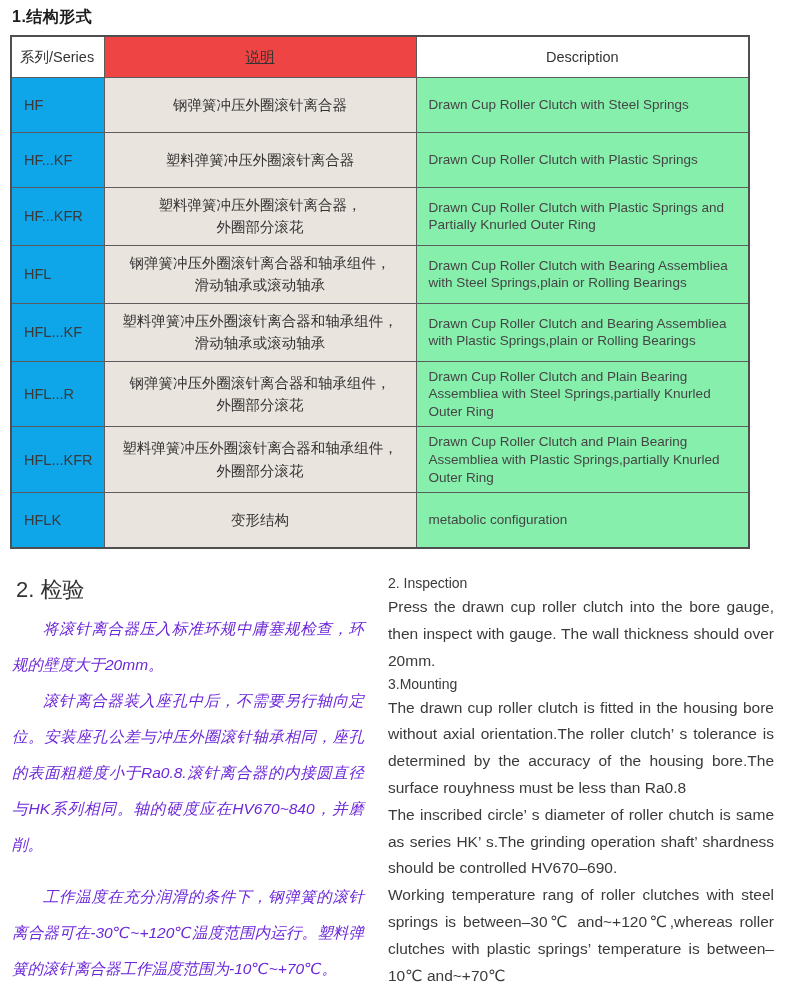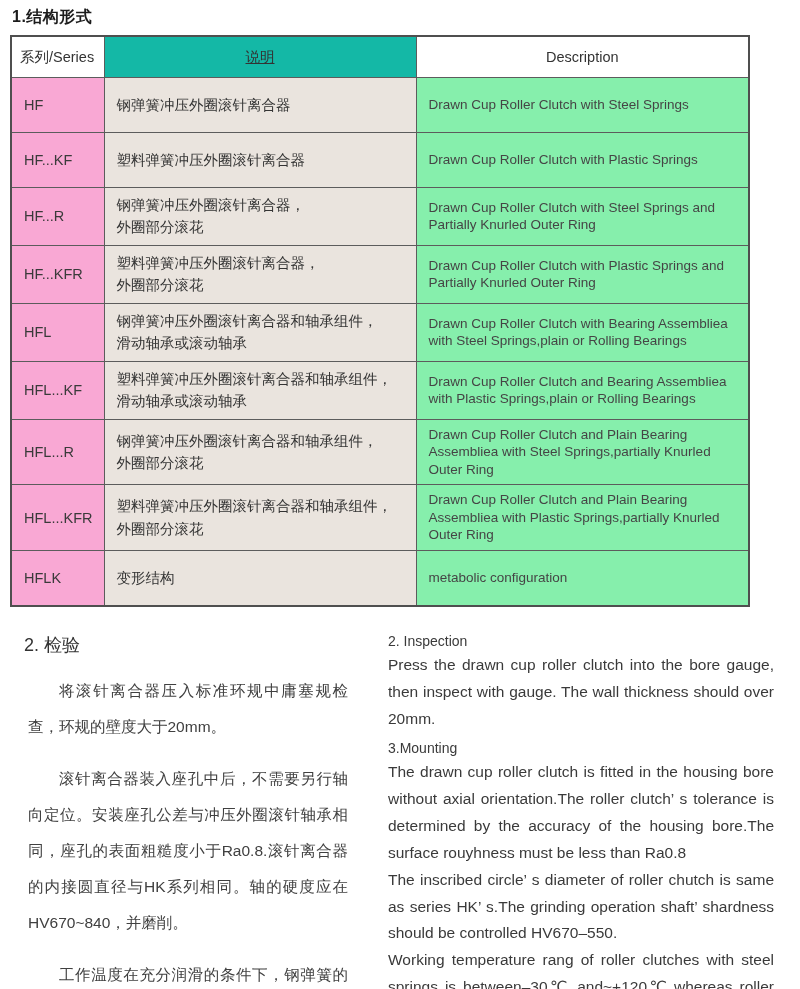--- a/index.html
+++ b/index.html
@@ -43,72 +43,74 @@
     padding: 5px 8px;
   }
   table.struct-table td {
     height: 42px;
     padding: 6px 12px;
   }
   .col-series { width: 93px; }
   .col-cn     { width: 312px; }
   .col-en     { width: 333px; }
   th.series-h { text-align: left; padding-left: 9px; background: #ffffff; }
-  th.cn-h-cell { text-align: center; background: #14b8a6; text-decoration: underline; }
+  th.cn-h-cell { text-align: center; background: #ef4444; text-decoration: underline; }
   th.en-h-cell { text-align: center; background: #ffffff; }
   td.series-cell {
-    background: #f9a8d4;
+    background: #0ea5e9;
     font-size: 14.5px;
     color: #3a3a3a;
     padding-left: 9px;
   }
   td.cn-cell {
     background: #EAE4DE;
     font-size: 14.5px;
     color: #333333;
     line-height: 1.55;
     white-space: pre-line;
+    text-align: center;
   }
   td.en-cell {
     background: #86efac;
     font-size: 13.5px;
     color: #454545;
     line-height: 1.3;
   }
   .sections {
     display: flex;
     margin-top: 26px;
     padding: 0 2px;
     gap: 24px;
   }
   .col-left  { flex: 0 0 352px; }
   .col-right { flex: 1 1 auto; }
   .cn-heading {
-    font-size: 18px;
+    font-size: 22px;
     font-weight: normal;
     color: #333333;
-    margin: 0 0 6px 12px;
+    margin: 0 0 6px 4px;
   }
   .cn-heading.second { margin-top: 4px; }
   .cn-body {
     font-size: 15.5px;
-    color: #404040;
+    color: #6d28d9;
     line-height: 2.32;
     text-align: justify;
     text-indent: 2em;
-    margin: 16px;
+    margin: 0;
+    font-style: italic;
   }
   .cn-body.para2 { margin-top: 16px; }
   .en-heading {
     font-size: 14px;
     font-weight: normal;
     color: #3a3a3a;
     margin: 0 0 3px 0;
   }
-  .en-heading.second { margin-top: 8px; }
+  .en-heading.second { margin-top: 1px; }
   .en-body {
     font-size: 15.5px;
     color: #3a3a3a;
     line-height: 1.73;
     text-align: justify;
     margin: 0;
   }
 </style>
 </head>
 <body>
@@ -135,26 +137,20 @@
         <td class="series-cell">HF</td>
         <td class="cn-cell">钢弹簧冲压外圈滚针离合器</td>
         <td class="en-cell">Drawn Cup Roller Clutch with Steel Springs</td>
       </tr>
       <tr>
         <td class="series-cell">HF...KF</td>
         <td class="cn-cell">塑料弹簧冲压外圈滚针离合器</td>
         <td class="en-cell">Drawn Cup Roller Clutch with Plastic Springs</td>
       </tr>
       <tr>
-        <td class="series-cell">HF...R</td>
-        <td class="cn-cell">钢弹簧冲压外圈滚针离合器，
-外圈部分滚花</td>
-        <td class="en-cell">Drawn Cup Roller Clutch with Steel Springs and Partially Knurled Outer Ring</td>
-      </tr>
-      <tr>
         <td class="series-cell">HF...KFR</td>
         <td class="cn-cell">塑料弹簧冲压外圈滚针离合器，
 外圈部分滚花</td>
         <td class="en-cell">Drawn Cup Roller Clutch with Plastic Springs and Partially Knurled Outer Ring</td>
       </tr>
       <tr>
         <td class="series-cell">HFL</td>
         <td class="cn-cell">钢弹簧冲压外圈滚针离合器和轴承组件，
 滑动轴承或滚动轴承</td>
         <td class="en-cell">Drawn Cup Roller Clutch with Bearing Assembliea with Steel Springs,plain or Rolling Bearings</td>
@@ -192,19 +188,19 @@
       <p class="cn-body">将滚针离合器压入标准环规中庸塞规检查，环规的壁度大于20mm。</p>
       <p class="cn-body">滚针离合器装入座孔中后，不需要另行轴向定位。安装座孔公差与冲压外圈滚针轴承相同，座孔的表面粗糙度小于Ra0.8.滚针离合器的内接圆直径与HK系列相同。轴的硬度应在HV670~840，并磨削。</p>
       <p class="cn-body para2">工作温度在充分润滑的条件下，钢弹簧的滚针离合器可在-30℃~+120℃温度范围内运行。塑料弹簧的滚针离合器工作温度范围为-10℃~+70℃。</p>
     </div>
 
     <div class="col-right">
       <div class="en-heading">2. Inspection</div>
       <p class="en-body">Press the drawn cup roller clutch into the bore gauge, then inspect with gauge. The wall thickness should over 20mm.</p>
       <div class="en-heading second">3.Mounting</div>
       <p class="en-body">The drawn cup roller clutch is fitted in the housing bore without axial orientation.The roller clutch’ s tolerance is determined by the accuracy of the housing bore.The surface rouyhness must be less than Ra0.8</p>
-      <p class="en-body">The inscribed circle’ s diameter of roller chutch is same as series HK’ s.The grinding operation shaft’ shardness should be controlled HV670–550.</p>
+      <p class="en-body">The inscribed circle’ s diameter of roller chutch is same as series HK’ s.The grinding operation shaft’ shardness should be controlled HV670–690.</p>
       <p class="en-body">Working temperature rang of roller clutches with steel springs is between–30℃ and~+120℃,whereas roller clutches with plastic springs’ temperature is between–10℃ and~+70℃</p>
     </div>
 
   </div>
 
 </div>
 
 </body></html>

